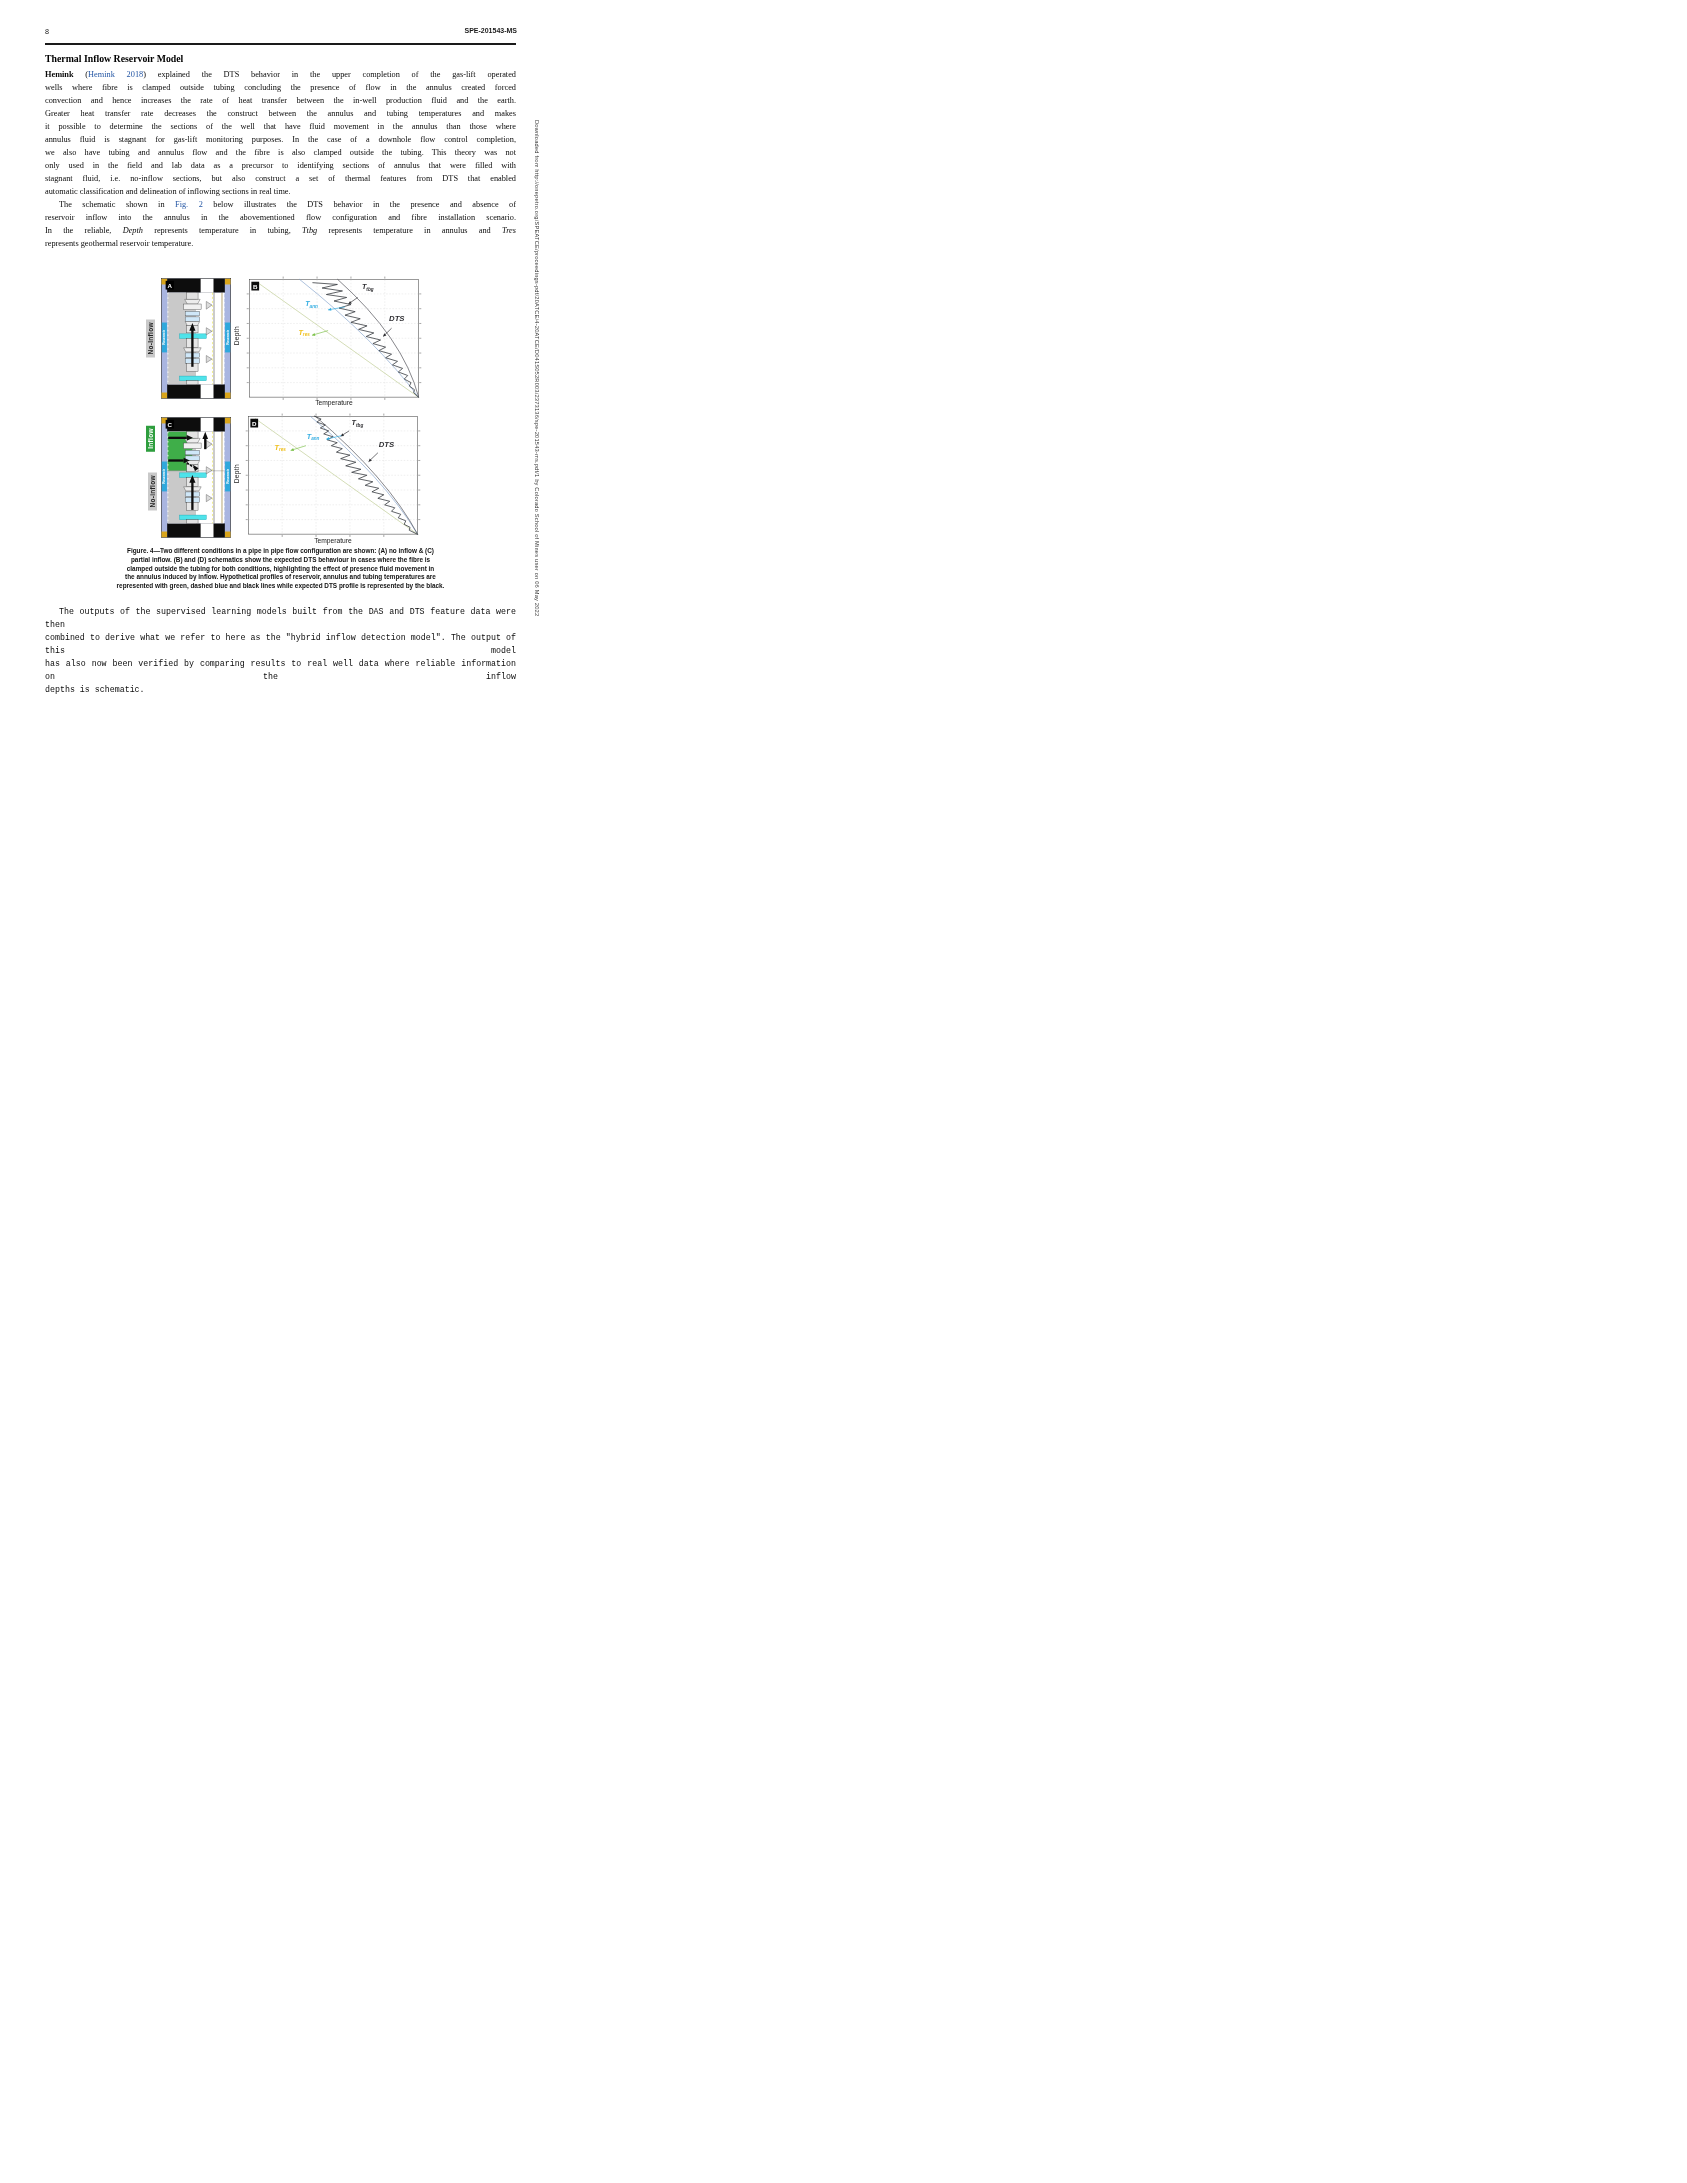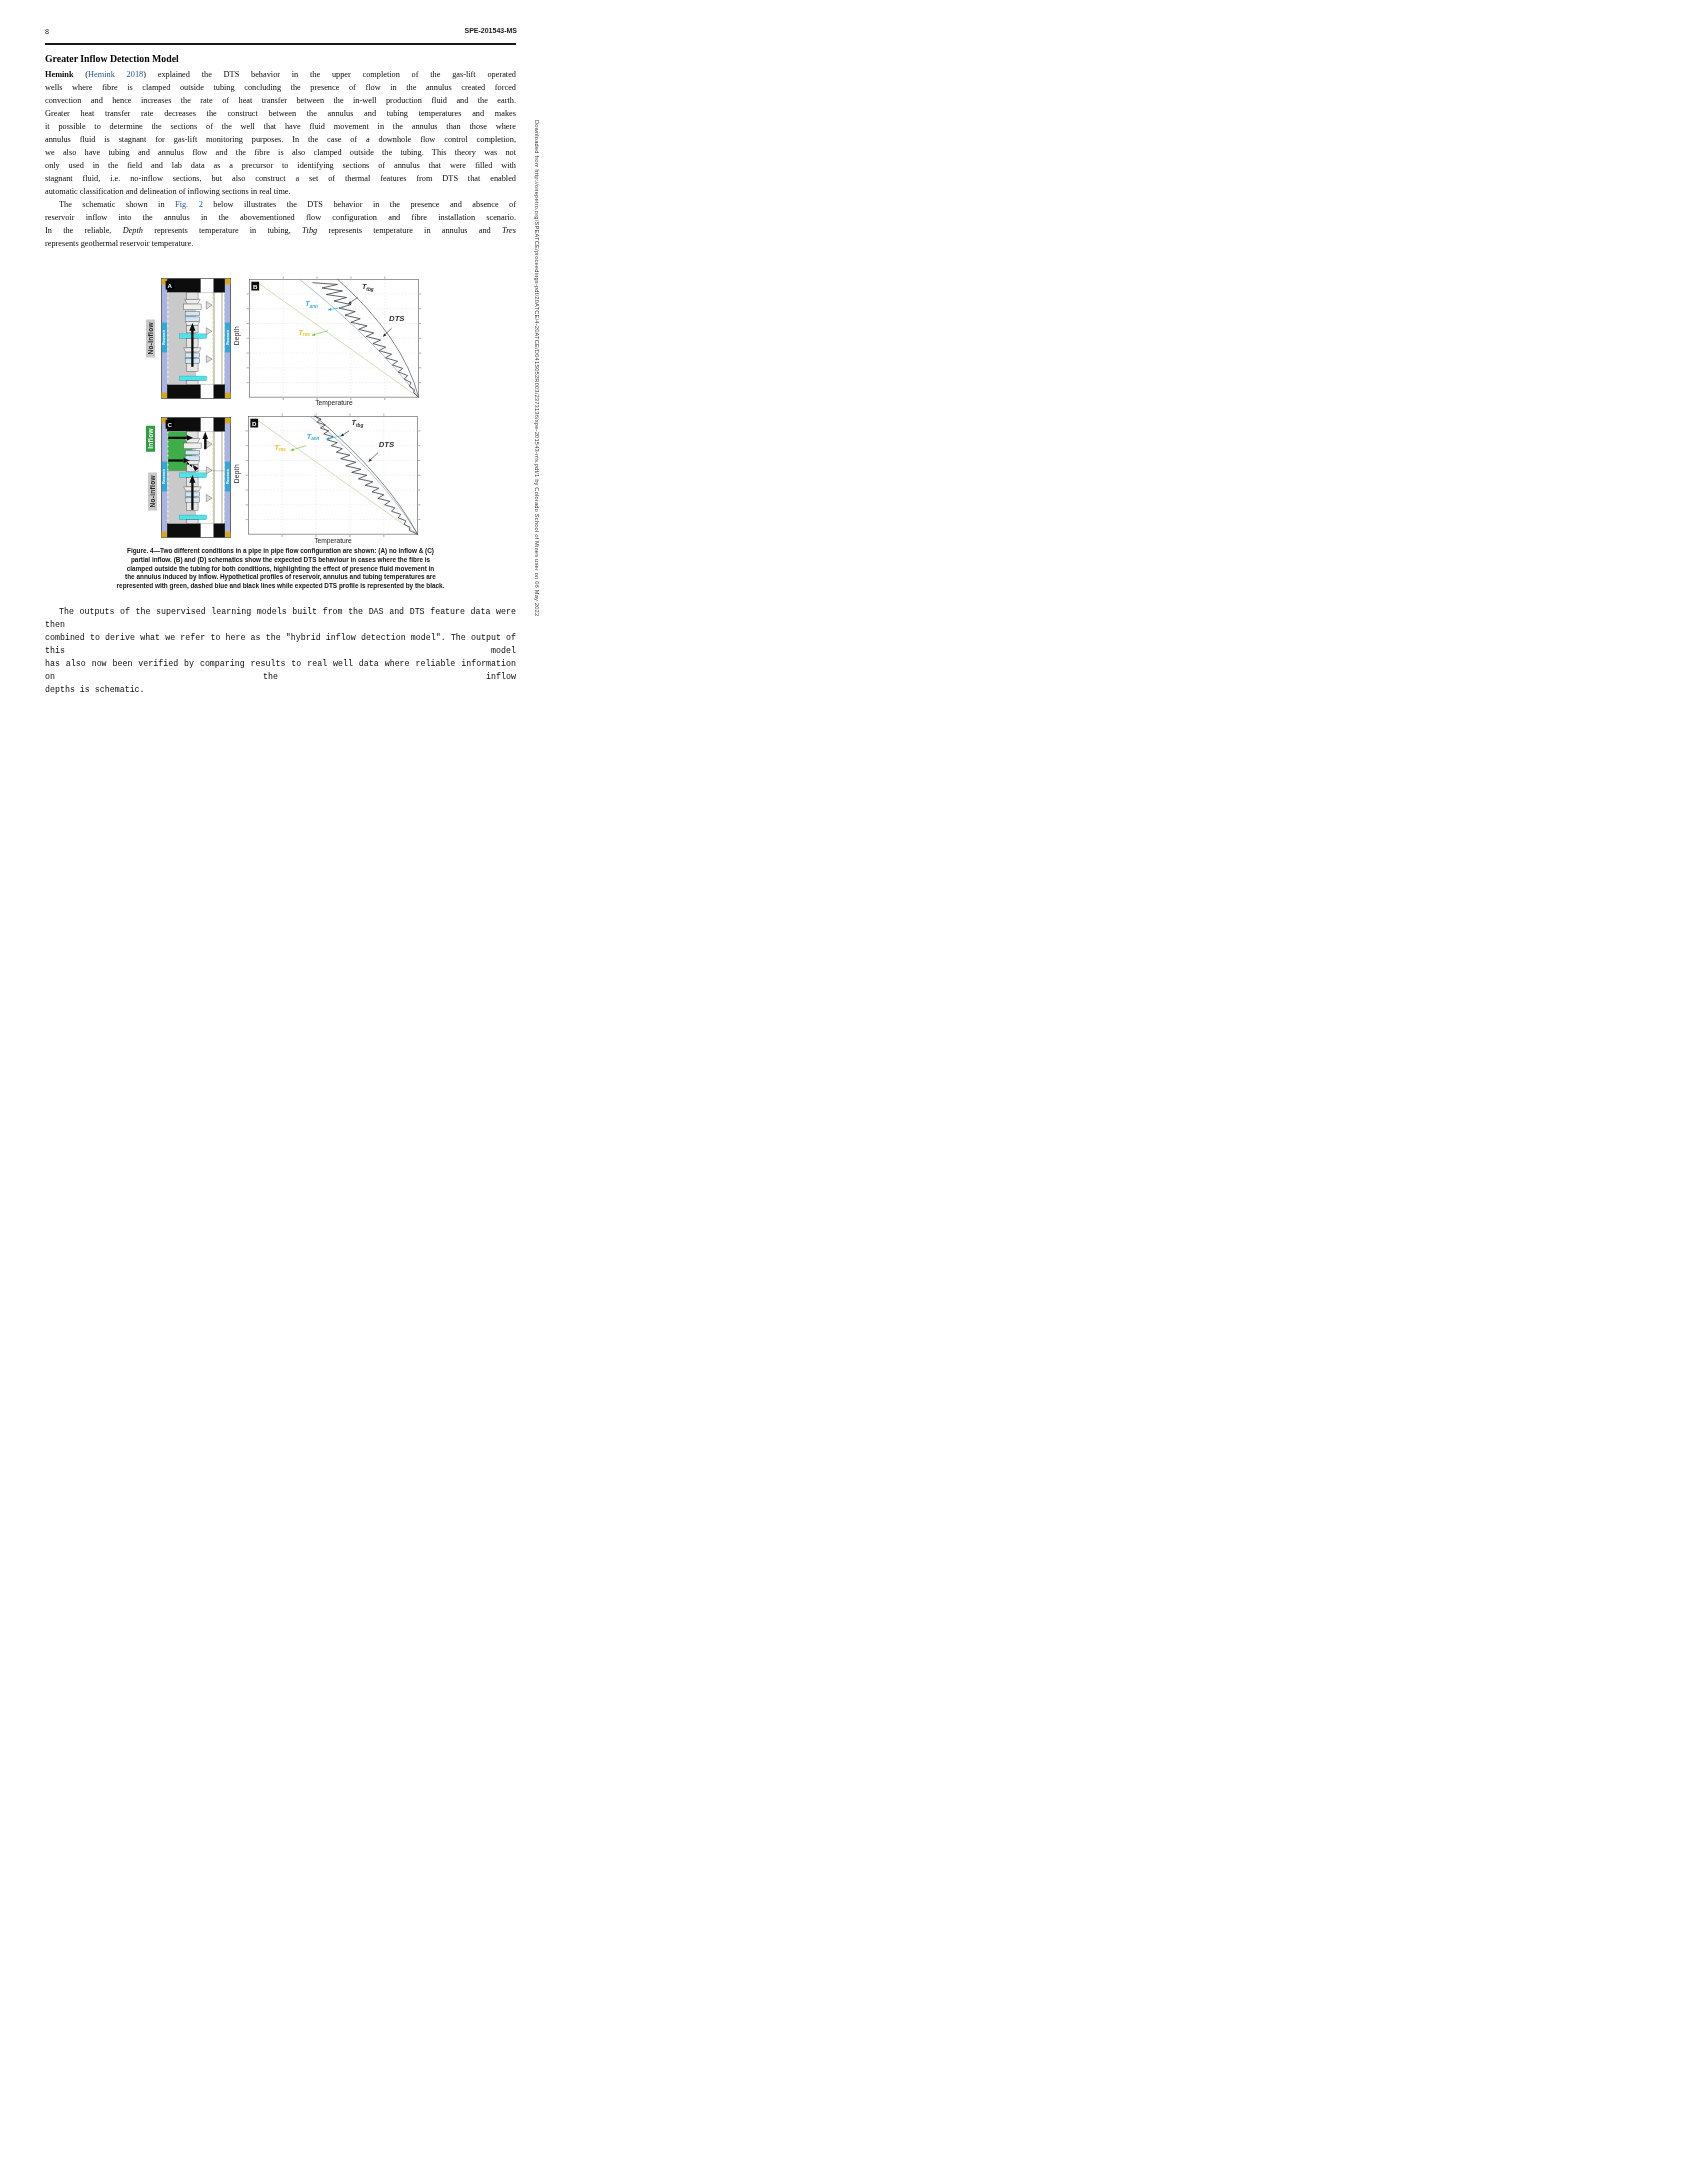--- a/index.html
+++ b/index.html
@@ -48,21 +48,21 @@
 </style>
 </head>
 <body>
 
 <div class="page">
 
   <div class="hdr-num">8</div>
   <div class="hdr-code">SPE-201543-MS</div>
   <div class="rule"></div>
 
-  <div class="heading">Greater Inflow Detection Model</div>
+  <div class="heading">Thermal Inflow Reservoir Model</div>
 
   <div class="bodytext" id="paras-top">
       <div class="tline"><span class="seg-b">Hemink</span><span> (</span><span class="seg-link">Hemink 2018</span><span>) explained the DTS behavior in the upper completion of the gas-lift operated</span></div>
       <div class="tline"><span>wells where fibre is clamped outside tubing concluding the presence of flow in the annulus created forced</span></div>
       <div class="tline"><span>convection and hence increases the rate of heat transfer between the in-well production fluid and the earth.</span></div>
       <div class="tline"><span>Greater heat transfer rate decreases the construct between the annulus and tubing temperatures and makes</span></div>
       <div class="tline"><span>it possible to determine the sections of the well that have fluid movement in the annulus than those where</span></div>
       <div class="tline"><span>annulus fluid is stagnant for gas-lift monitoring purposes. In the case of a downhole flow control completion,</span></div>
       <div class="tline"><span>we also have tubing and annulus flow and the fibre is also clamped outside the tubing. This theory was not</span></div>
       <div class="tline"><span>only used in the field and lab data as a precursor to identifying sections of annulus that were filled with</span></div>

